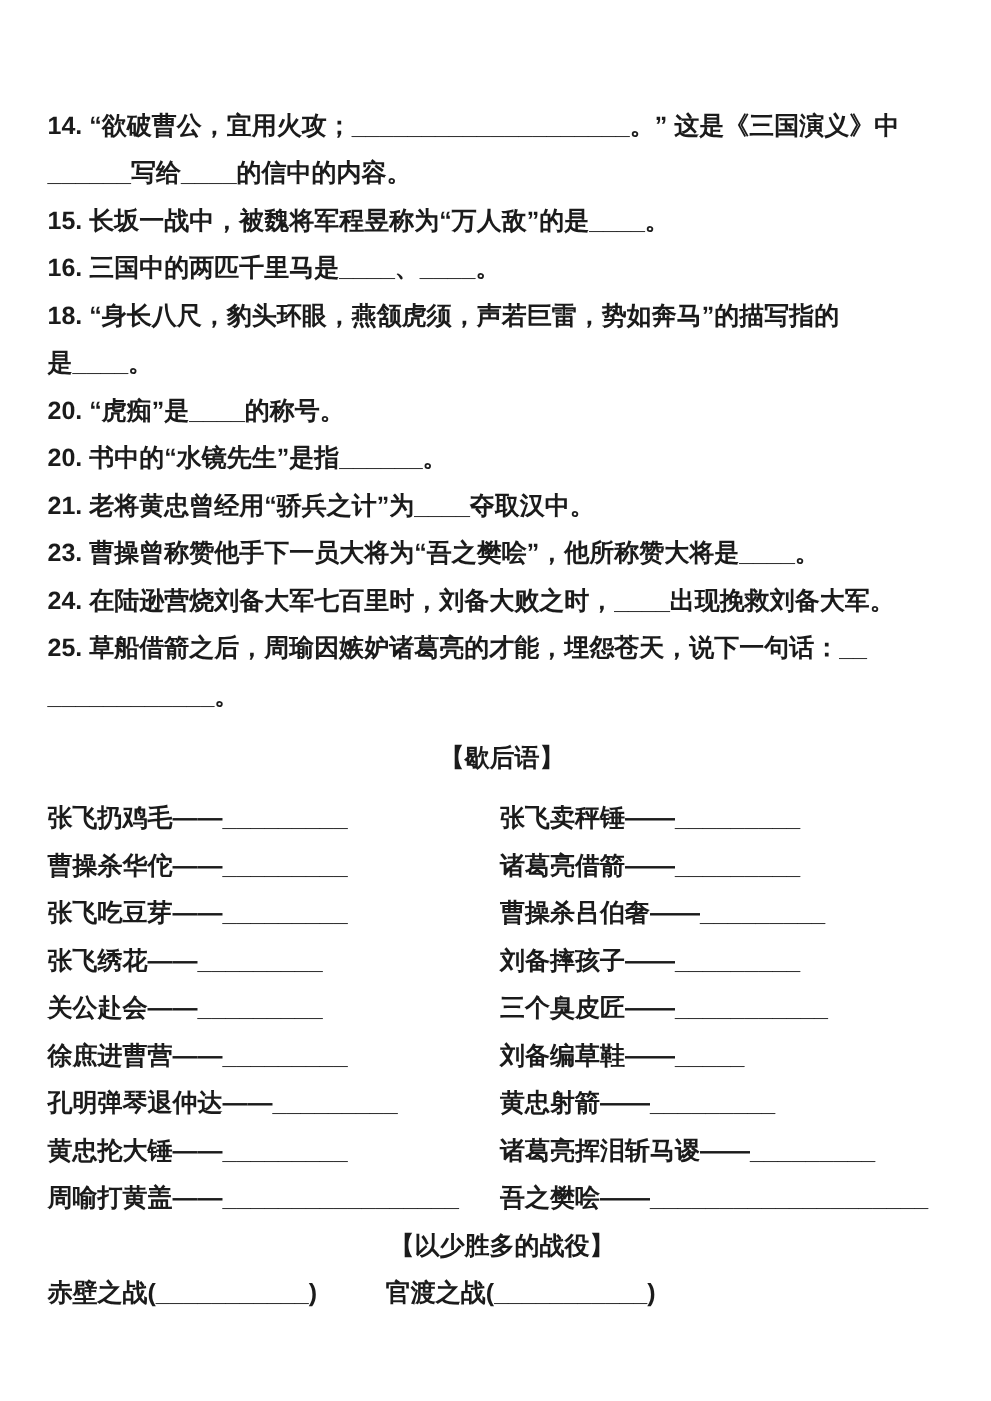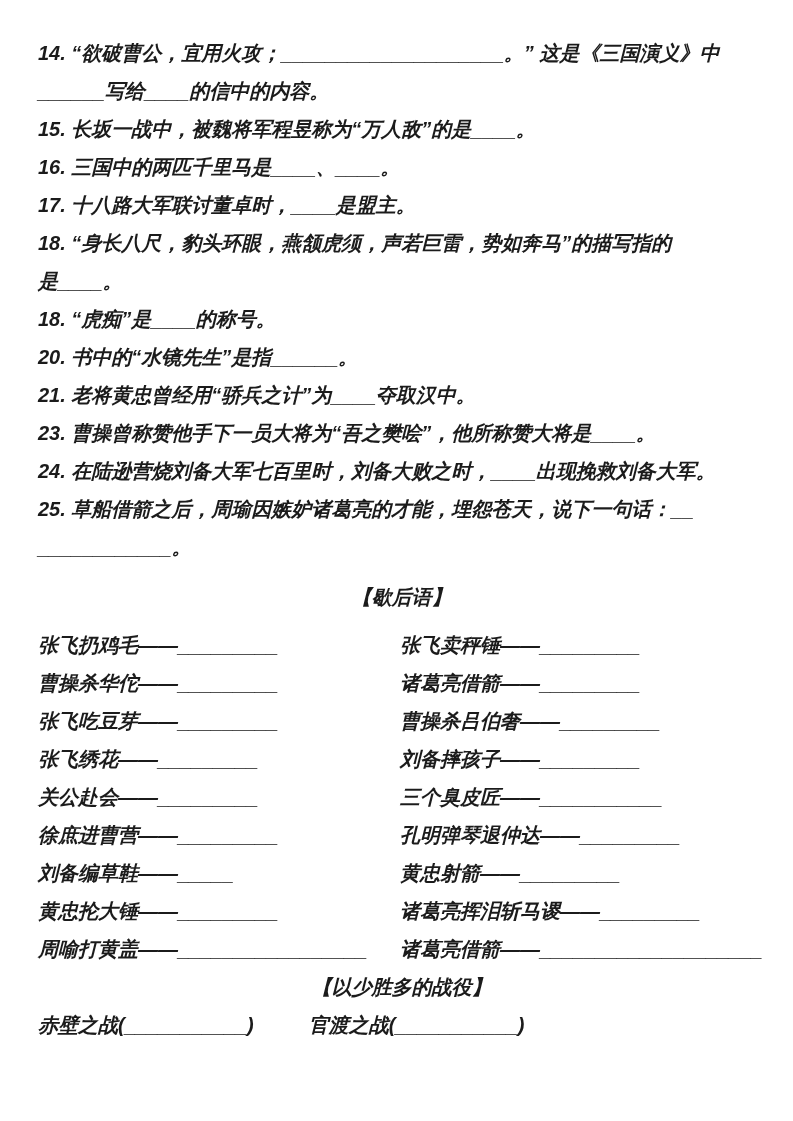--- a/index.html
+++ b/index.html
@@ -4,21 +4,21 @@
 <style>
   * { margin: 0; padding: 0; box-sizing: border-box; }
   html, body { background: #ffffff; }
   body {
     width: 793px;
     height: 1121px;
     overflow: hidden;
     color: #1b1b1b;
     font-family: "Liberation Sans", "DejaVu Sans", sans-serif;
   }
-  .page { padding: 34px 28px 0 38px; font-style: italic; }
+  .page { padding: 82px 28px 0 38px; }
   .q-block { }
   .q-line {
     font-size: 20px;
     line-height: 38px;
     font-weight: 600;
     white-space: nowrap;
   }
   .sec-title {
     font-size: 20px;
     line-height: 38px;
@@ -59,31 +59,28 @@
   </div>
 
   <div class="q-block">
     <div class="q-line">15. 长坂一战中，被魏将军程昱称为“万人敌”的是____。</div>
   </div>
 
   <div class="q-block">
     <div class="q-line">16. 三国中的两匹千里马是____、____。</div>
   </div>
 
-  <div class="q-block">
-    <div class="q-line">17. 十八路大军联讨董卓时，____是盟主。</div>
-  </div>
 
   <div class="q-block">
     <div class="q-line">18. “身长八尺，豹头环眼，燕颔虎须，声若巨雷，势如奔马”的描写指的</div>
     <div class="q-line">是____。</div>
   </div>
 
   <div class="q-block">
-    <div class="q-line">18. “虎痴”是____的称号。</div>
+    <div class="q-line">20. “虎痴”是____的称号。</div>
   </div>
 
   <div class="q-block">
     <div class="q-line">20. 书中的“水镜先生”是指______。</div>
   </div>
 
   <div class="q-block">
     <div class="q-line">21. 老将黄忠曾经用“骄兵之计”为____夺取汉中。</div>
   </div>
 
@@ -107,27 +104,27 @@
     <div class="x-cell">张飞卖秤锤——_________</div>
     <div class="x-cell">曹操杀华佗——_________</div>
     <div class="x-cell">诸葛亮借箭——_________</div>
     <div class="x-cell">张飞吃豆芽——_________</div>
     <div class="x-cell">曹操杀吕伯奢——_________</div>
     <div class="x-cell">张飞绣花——_________</div>
     <div class="x-cell">刘备摔孩子——_________</div>
     <div class="x-cell">关公赴会——_________</div>
     <div class="x-cell">三个臭皮匠——___________</div>
     <div class="x-cell">徐庶进曹营——_________</div>
+    <div class="x-cell">刘备编草鞋——_____</div>
     <div class="x-cell">孔明弹琴退仲达——_________</div>
-    <div class="x-cell">刘备编草鞋——_____</div>
     <div class="x-cell">黄忠射箭——_________</div>
     <div class="x-cell">黄忠抡大锤——_________</div>
     <div class="x-cell">诸葛亮挥泪斩马谡——_________</div>
     <div class="x-cell">周喻打黄盖——_________________</div>
-    <div class="x-cell">诸葛亮借箭——____________________</div>
+    <div class="x-cell">吾之樊哙——____________________</div>
   </div>
 
   <div class="sec-title">【以少胜多的战役】</div>
 
   <div class="battle-row">
     <div class="battle-item">赤壁之战(___________)</div>
     <div class="battle-item">官渡之战(___________)</div>
   </div>
 
 </div>

